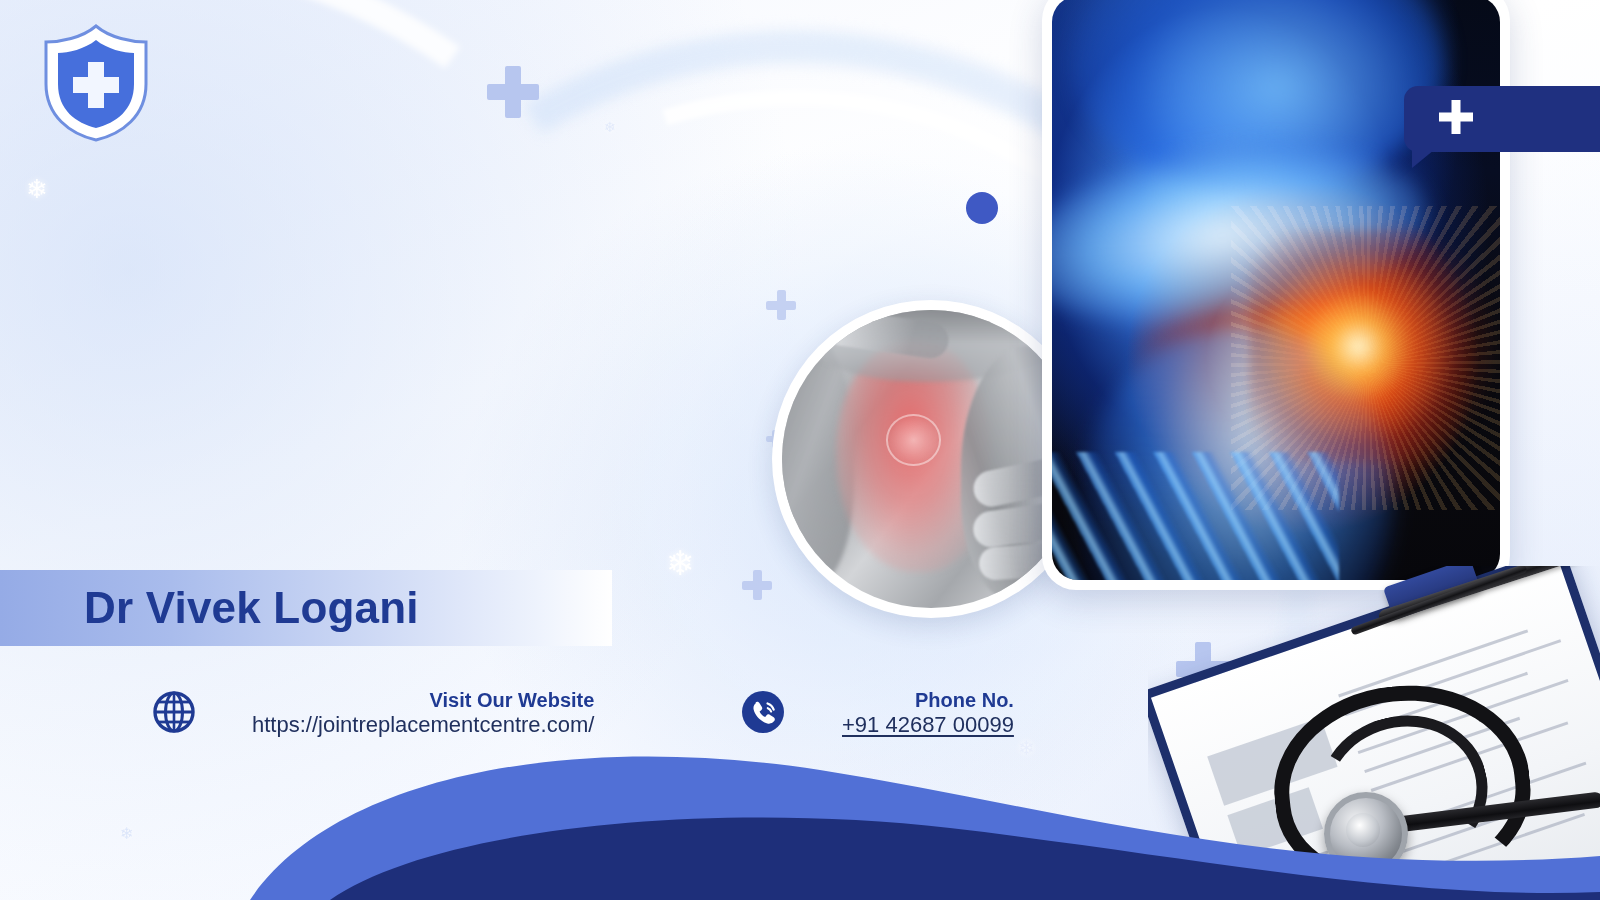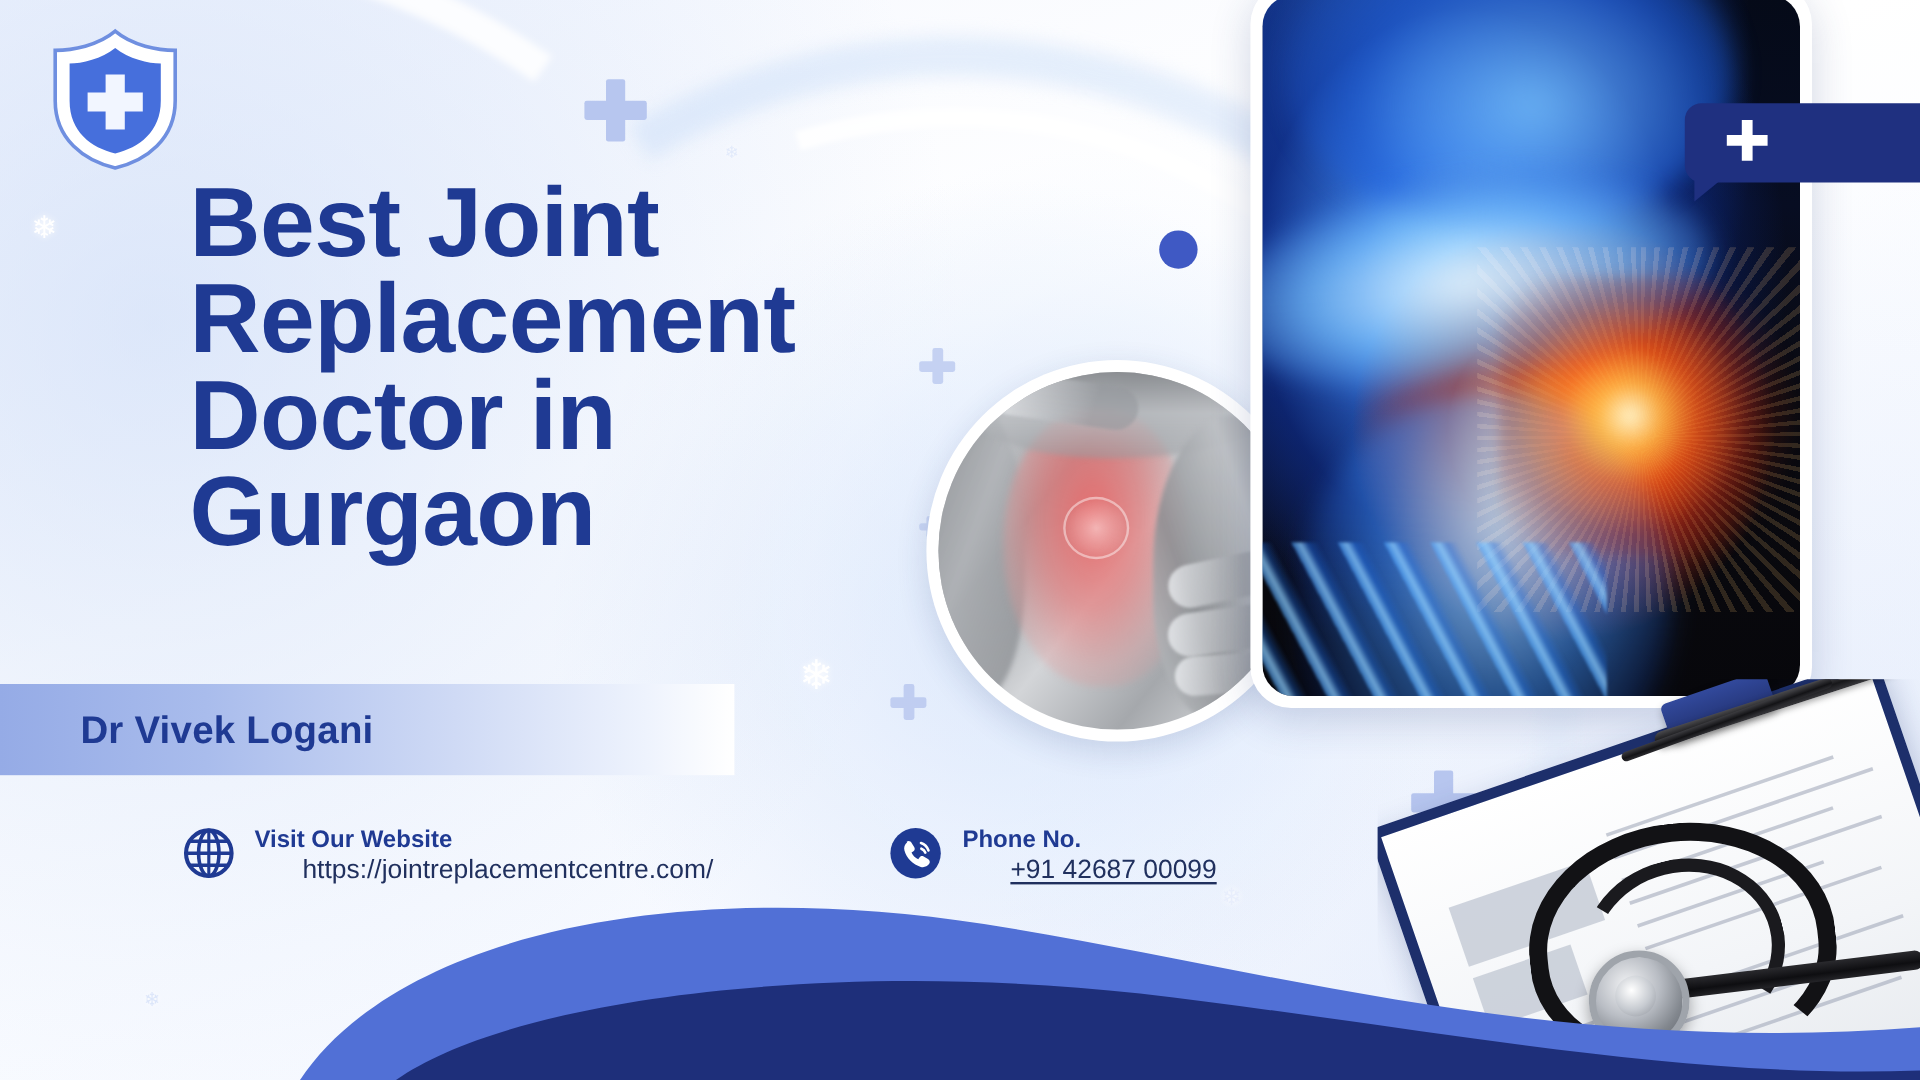--- a/index.html
+++ b/index.html
@@ -122,34 +122,35 @@
   
   .namebar {
     position: absolute;
     left: 0; top: 570px;
     width: 612px; height: 76px;
     background: linear-gradient(to right, #95abe6 0%, #a9bcec 28%, #cfdaf5 62%, #eef3fd 88%, #ffffff 100%);
     display: flex;
     align-items: center;
   }
   .namebar-text {
-    margin-left: 67px;
+    margin-left: 84px;
     color: #1f3a93;
-    font-size: 32px;
+    font-size: 44px;
     font-weight: 700;
     letter-spacing: 0.2px;
     white-space: nowrap;
   }
 
   
   .contact {
     position: absolute;
     display: flex;
     align-items: center;
     gap: 16px;
+    text-align: right;
   }
   .contact-web   { left: 152px; top: 688px; }
   .contact-phone { left: 740px; top: 688px; }
 
   .contact-icon { flex: 0 0 auto; }
   .contact-text { line-height: 1.22; }
   .contact-label {
     color: #1f3a93;
     font-size: 20px;
     font-weight: 700;
@@ -443,26 +444,20 @@
   <div class="bluedot" style="left:966px; top:192px; width:32px; height:32px;"></div>
 
   <div class="shield-logo">
     <svg viewBox="0 0 116 122" width="116" height="122" aria-hidden="true">
       <path d="M58 4 C 44 16, 22 20, 8 20 L 8 62 C 8 94, 32 112, 58 118 C 84 112, 108 94, 108 62 L 108 20 C 94 20, 72 16, 58 4 Z" fill="#ffffff" stroke="#6f8fe0" stroke-width="3"></path>
       <path d="M58 18 C 47 27, 30 31, 20 31 L 20 62 C 20 88, 38 101, 58 106 C 78 101, 96 88, 96 62 L 96 31 C 86 31, 69 27, 58 18 Z" fill="#466fdc"></path>
       <path d="M50 40 L66 40 L66 55 L81 55 L81 71 L66 71 L66 86 L50 86 L50 71 L35 71 L35 55 L50 55 Z" fill="#f2f6ff"></path>
     </svg>
   </div>
 
-  <div class="headline">
-    <div>Best Joint</div>
-    <div>Replacement</div>
-    <div>Doctor in</div>
-    <div>Gurgaon</div>
-  </div>
 
   <div class="namebar">
     <div class="namebar-text">Dr Vivek Logani</div>
   </div>
 
   <div class="contact contact-web">
     <span class="contact-icon">
       <svg viewBox="0 0 44 44" width="44" height="44" aria-hidden="true">
         <circle cx="22" cy="22" r="19" fill="none" stroke="#1f3a93" stroke-width="3.4"></circle>
         <ellipse cx="22" cy="22" rx="8.5" ry="19" fill="none" stroke="#1f3a93" stroke-width="3"></ellipse>

